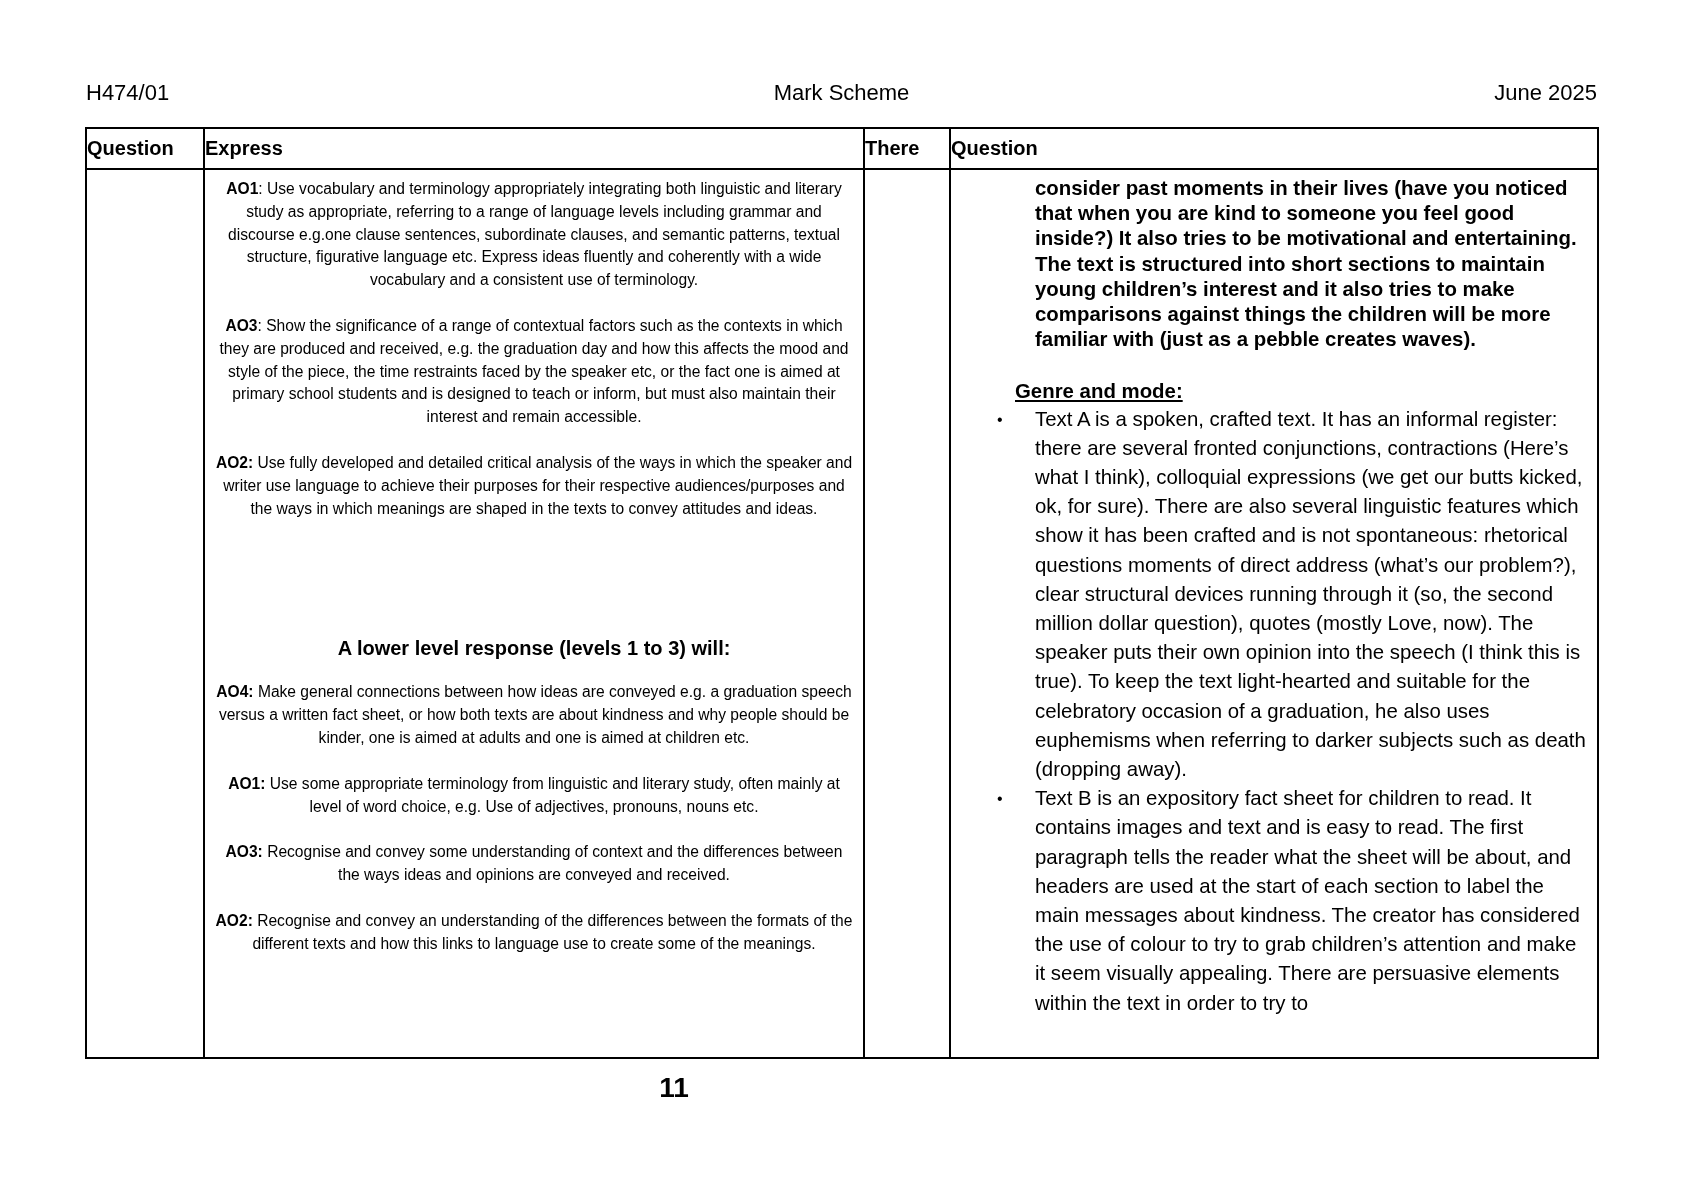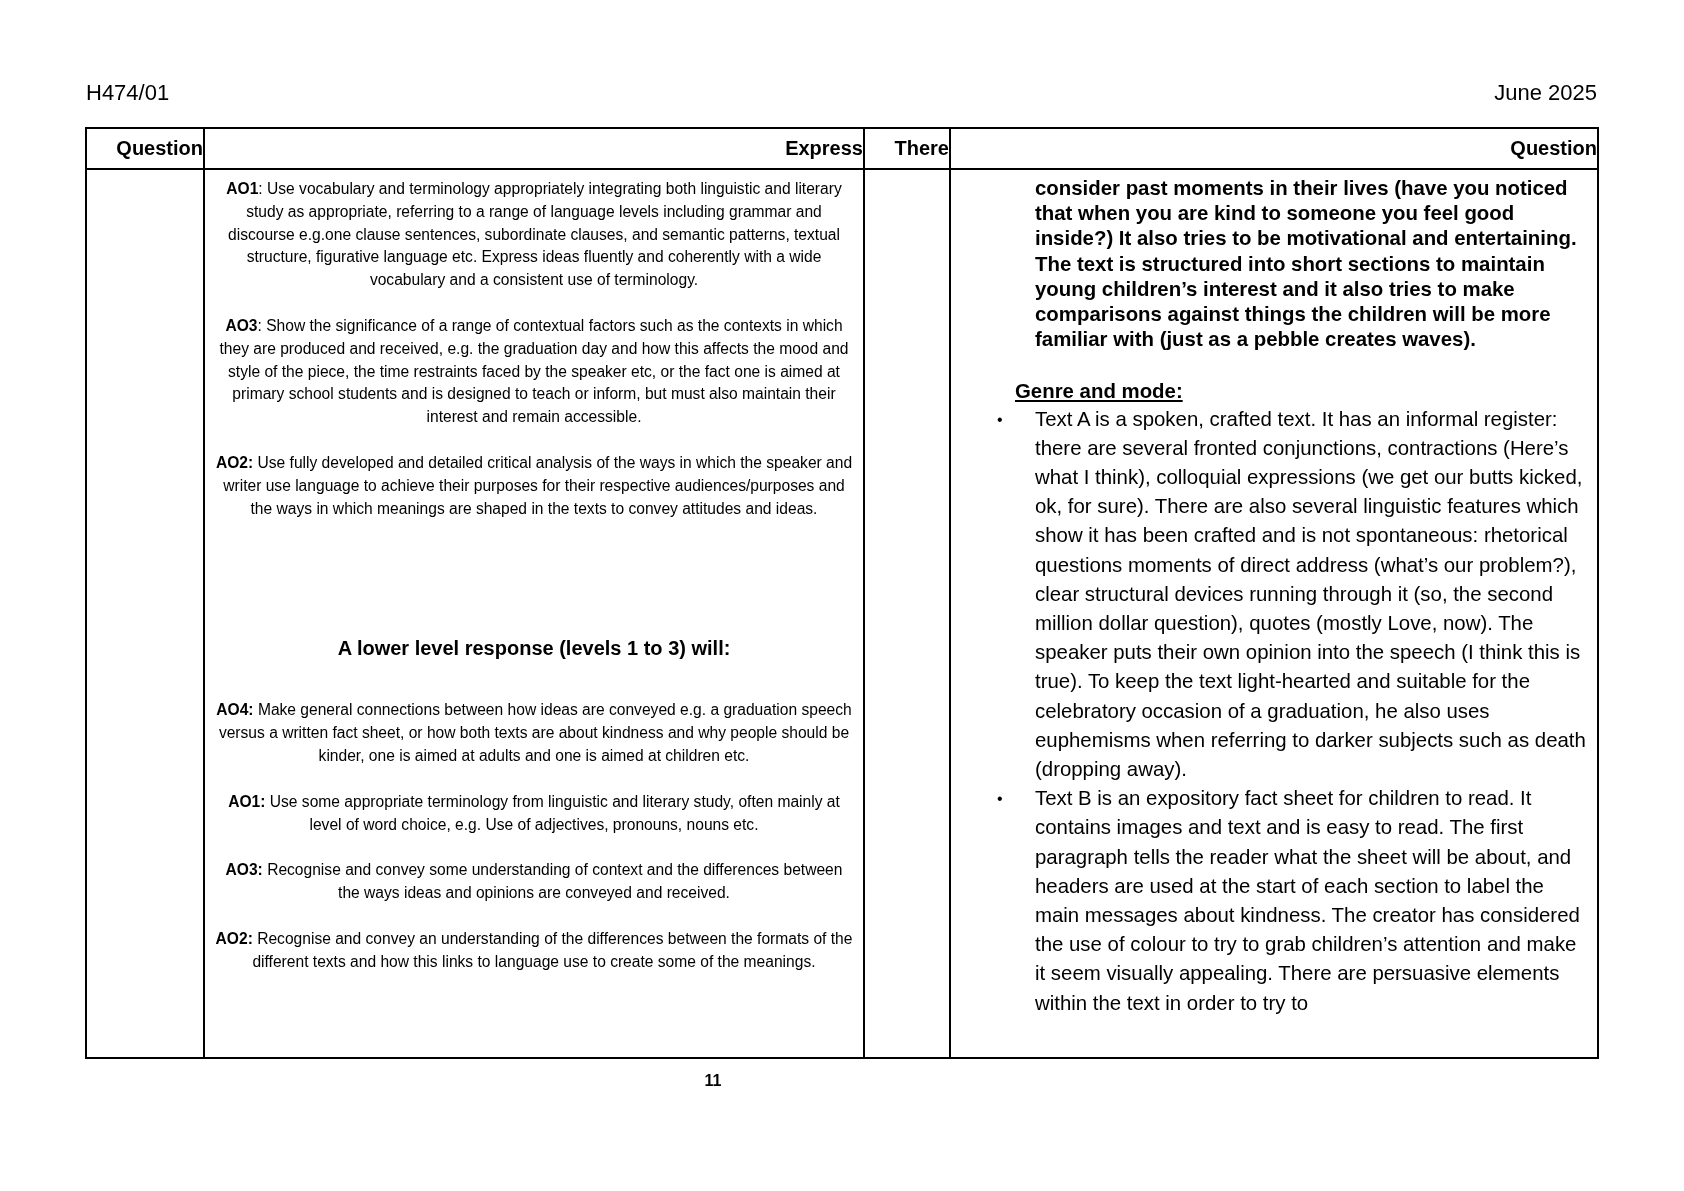--- a/index.html
+++ b/index.html
@@ -17,53 +17,54 @@
   .page-header .date { position: absolute; right: 0; top: 0; }
 
   table.scheme {
     position: absolute; left: 85px; top: 127px; width: 1512px; height: 932px;
     border-collapse: collapse; table-layout: fixed;
   }
   table.scheme th, table.scheme td {
     border: 2px solid #000; vertical-align: top; padding: 0;
   }
   table.scheme th {
-    height: 39px; font-size: 20px; font-weight: bold; text-align: right; vertical-align: middle;
+    height: 39px; font-size: 20px; font-weight: bold; text-align: left; vertical-align: middle;
   }
   col.c-question { width: 118px; }
   col.c-response { width: 660px; }
   col.c-marks { width: 86px; }
   col.c-guidance { width: 648px; }
 
   .response-cell { padding: 8px 10px 0 10px !important; font-size: 15.6px; line-height: 22.8px; text-align: center; }
   .response-cell p { margin: 0 0 23px 0; }
   .response-cell p b { font-weight: bold; }
   .response-cell .spacer { height: 92px; }
-  .response-cell h3 { font-size: 20px; font-weight: bold; margin: 0 0 38px 0; line-height: 26px; }
+  .response-cell h3 { font-size: 20px; font-weight: bold; margin: 0 0 20px 0; line-height: 26px; }
 
   .guidance-cell { padding: 6px 10px 0 0 !important; font-size: 20.4px; line-height: 25.2px; }
   .guidance-cell .para { margin-left: 84px; font-weight: bold; }
   .guidance-cell .gap { height: 27px; }
   .guidance-cell .subhead { margin-left: 64px; font-weight: bold; text-decoration: underline; }
   .guidance-cell ul { list-style: none; margin: 0; padding: 0; }
   .guidance-cell li { position: relative; padding-left: 84px; line-height: 29.2px; }
   .guidance-cell li .bullet {
     position: absolute; left: 46px; top: 0; font-size: 16px;
   }
 
   .page-number {
     position: absolute; left: 0; width: 1348px; top: 1072px; text-align: center;
-    font-size: 16px; font-weight: bold; padding-left: 39px;
+    font-size: 28px; font-weight: bold;
   }
 </style>
 </head>
 <body>
 
 <div class="page-header">
   <span class="code">H474/01</span>
+  <span class="title">Mark Scheme</span>
   <span class="date">June 2025</span>
 </div>
 
 <table class="scheme">
   <colgroup>
     <col class="c-question">
       <col class="c-response">
       <col class="c-marks">
       <col class="c-guidance">
   </colgroup>

